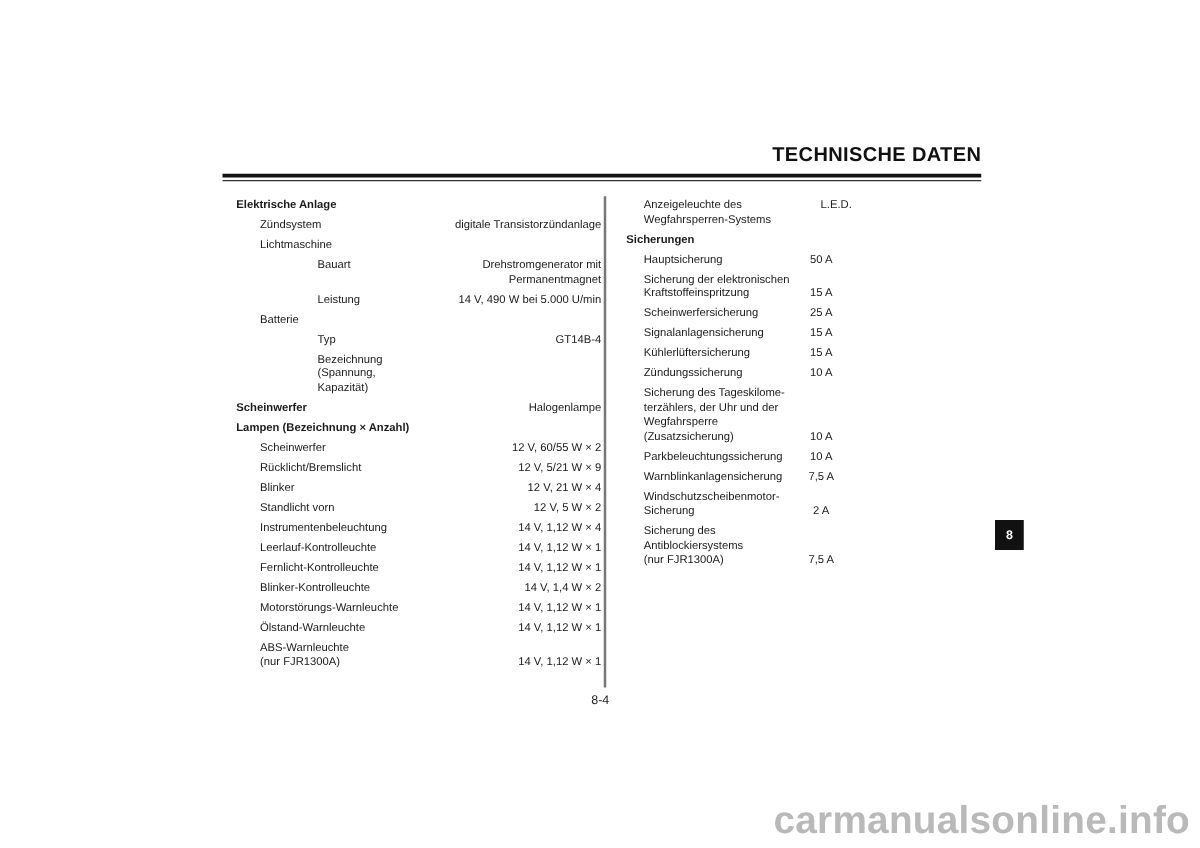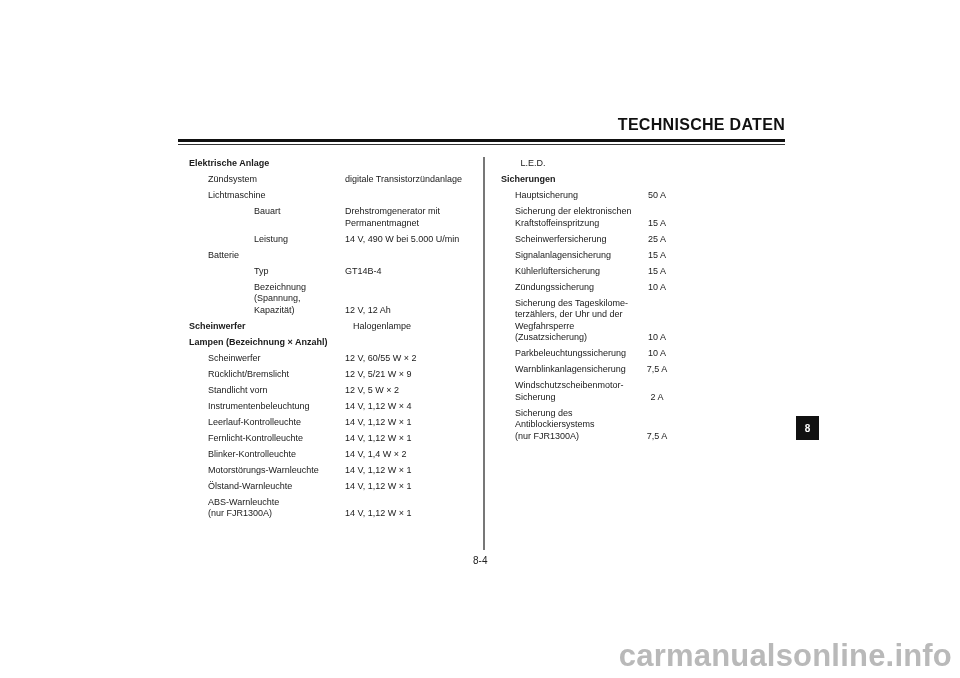--- a/index.html
+++ b/index.html
@@ -27,21 +27,21 @@
   .col { position: absolute; font-size: 9px; line-height: 11.5px; }
   .col-left { left: 181px; top: 158px; width: 300px; }
   .col-right { left: 501px; top: 158px; width: 260px; }
   .row { display: flex; margin-bottom: 4.5px; }
   .heading { font-weight: bold; }
   .lbl { white-space: pre-line; }
   .val { white-space: pre-line; }
   .col-left .lbl.i0 { width: 164px; padding-left: 8px; }
   .col-left .lbl.i1 { width: 137px; padding-left: 27px; }
   .col-left .lbl.i2 { width: 91px; padding-left: 73px; }
-  .col-left .val { flex: 1; display: flex; flex-direction: column; justify-content: flex-end; }
+  .col-left .val { flex: 1; display: flex; flex-direction: column; justify-content: flex-end; text-align: right; }
   .col-right .lbl.i0 { width: 140px; padding-left: 0; }
   .col-right .lbl.i1 { width: 122px; padding-left: 14px; }
   .col-right .val { width: 40px; text-align: right; display: flex; flex-direction: column; justify-content: flex-end; align-items: center; }
   .col-right .val.led { text-align: left; justify-content: flex-start; padding-left: 2px; width: 60px; }
 </style>
 </head>
 <body>
 
 <div class="page-title">TECHNISCHE DATEN</div>
 <div class="rule-thick"></div>
@@ -74,37 +74,40 @@
       <div class="val"><span></span></div>
     </div>
     <div class="row">
       <div class="lbl i2">Typ</div>
       <div class="val"><span>GT14B-4</span></div>
     </div>
     <div class="row">
       <div class="lbl i2">Bezeichnung
 (Spannung,
 Kapazität)</div>
-      <div class="val"><span>12 V, 12 Ah</span></div>
     </div>
     <div class="row">
       <div class="lbl i0 heading">Scheinwerfer</div>
       <div class="val"><span>Halogenlampe</span></div>
     </div>
     <div class="row">
       <div class="lbl i0 heading">Lampen (Bezeichnung × Anzahl)</div>
       <div class="val"><span></span></div>
     </div>
     <div class="row">
       <div class="lbl i1">Scheinwerfer</div>
       <div class="val"><span>12 V, 60/55 W × 2</span></div>
     </div>
     <div class="row">
       <div class="lbl i1">Rücklicht/Bremslicht</div>
       <div class="val"><span>12 V, 5/21 W × 9</span></div>
+    </div>
+    <div class="row">
+      <div class="lbl i1">Blinker</div>
+      <div class="val"><span>12 V, 21 W × 4</span></div>
     </div>
     <div class="row">
       <div class="lbl i1">Standlicht vorn</div>
       <div class="val"><span>12 V, 5 W × 2</span></div>
     </div>
     <div class="row">
       <div class="lbl i1">Instrumentenbeleuchtung</div>
       <div class="val"><span>14 V, 1,12 W × 4</span></div>
     </div>
     <div class="row">
@@ -129,20 +132,22 @@
     </div>
     <div class="row">
       <div class="lbl i1">ABS-Warnleuchte
 (nur FJR1300A)</div>
       <div class="val"><span>14 V, 1,12 W × 1</span></div>
     </div>
   </div>
 <div class="divider"></div>
 <div class="col col-right" id="col-right">
     <div class="row">
+      <div class="lbl i1">Anzeigeleuchte des
+Wegfahrsperren-Systems</div>
       <div class="val led"><span>L.E.D.</span></div>
     </div>
     <div class="row">
       <div class="lbl i0 heading">Sicherungen</div>
       <div class="val"><span></span></div>
     </div>
     <div class="row">
       <div class="lbl i1">Hauptsicherung</div>
       <div class="val"><span>50 A</span></div>
     </div>

